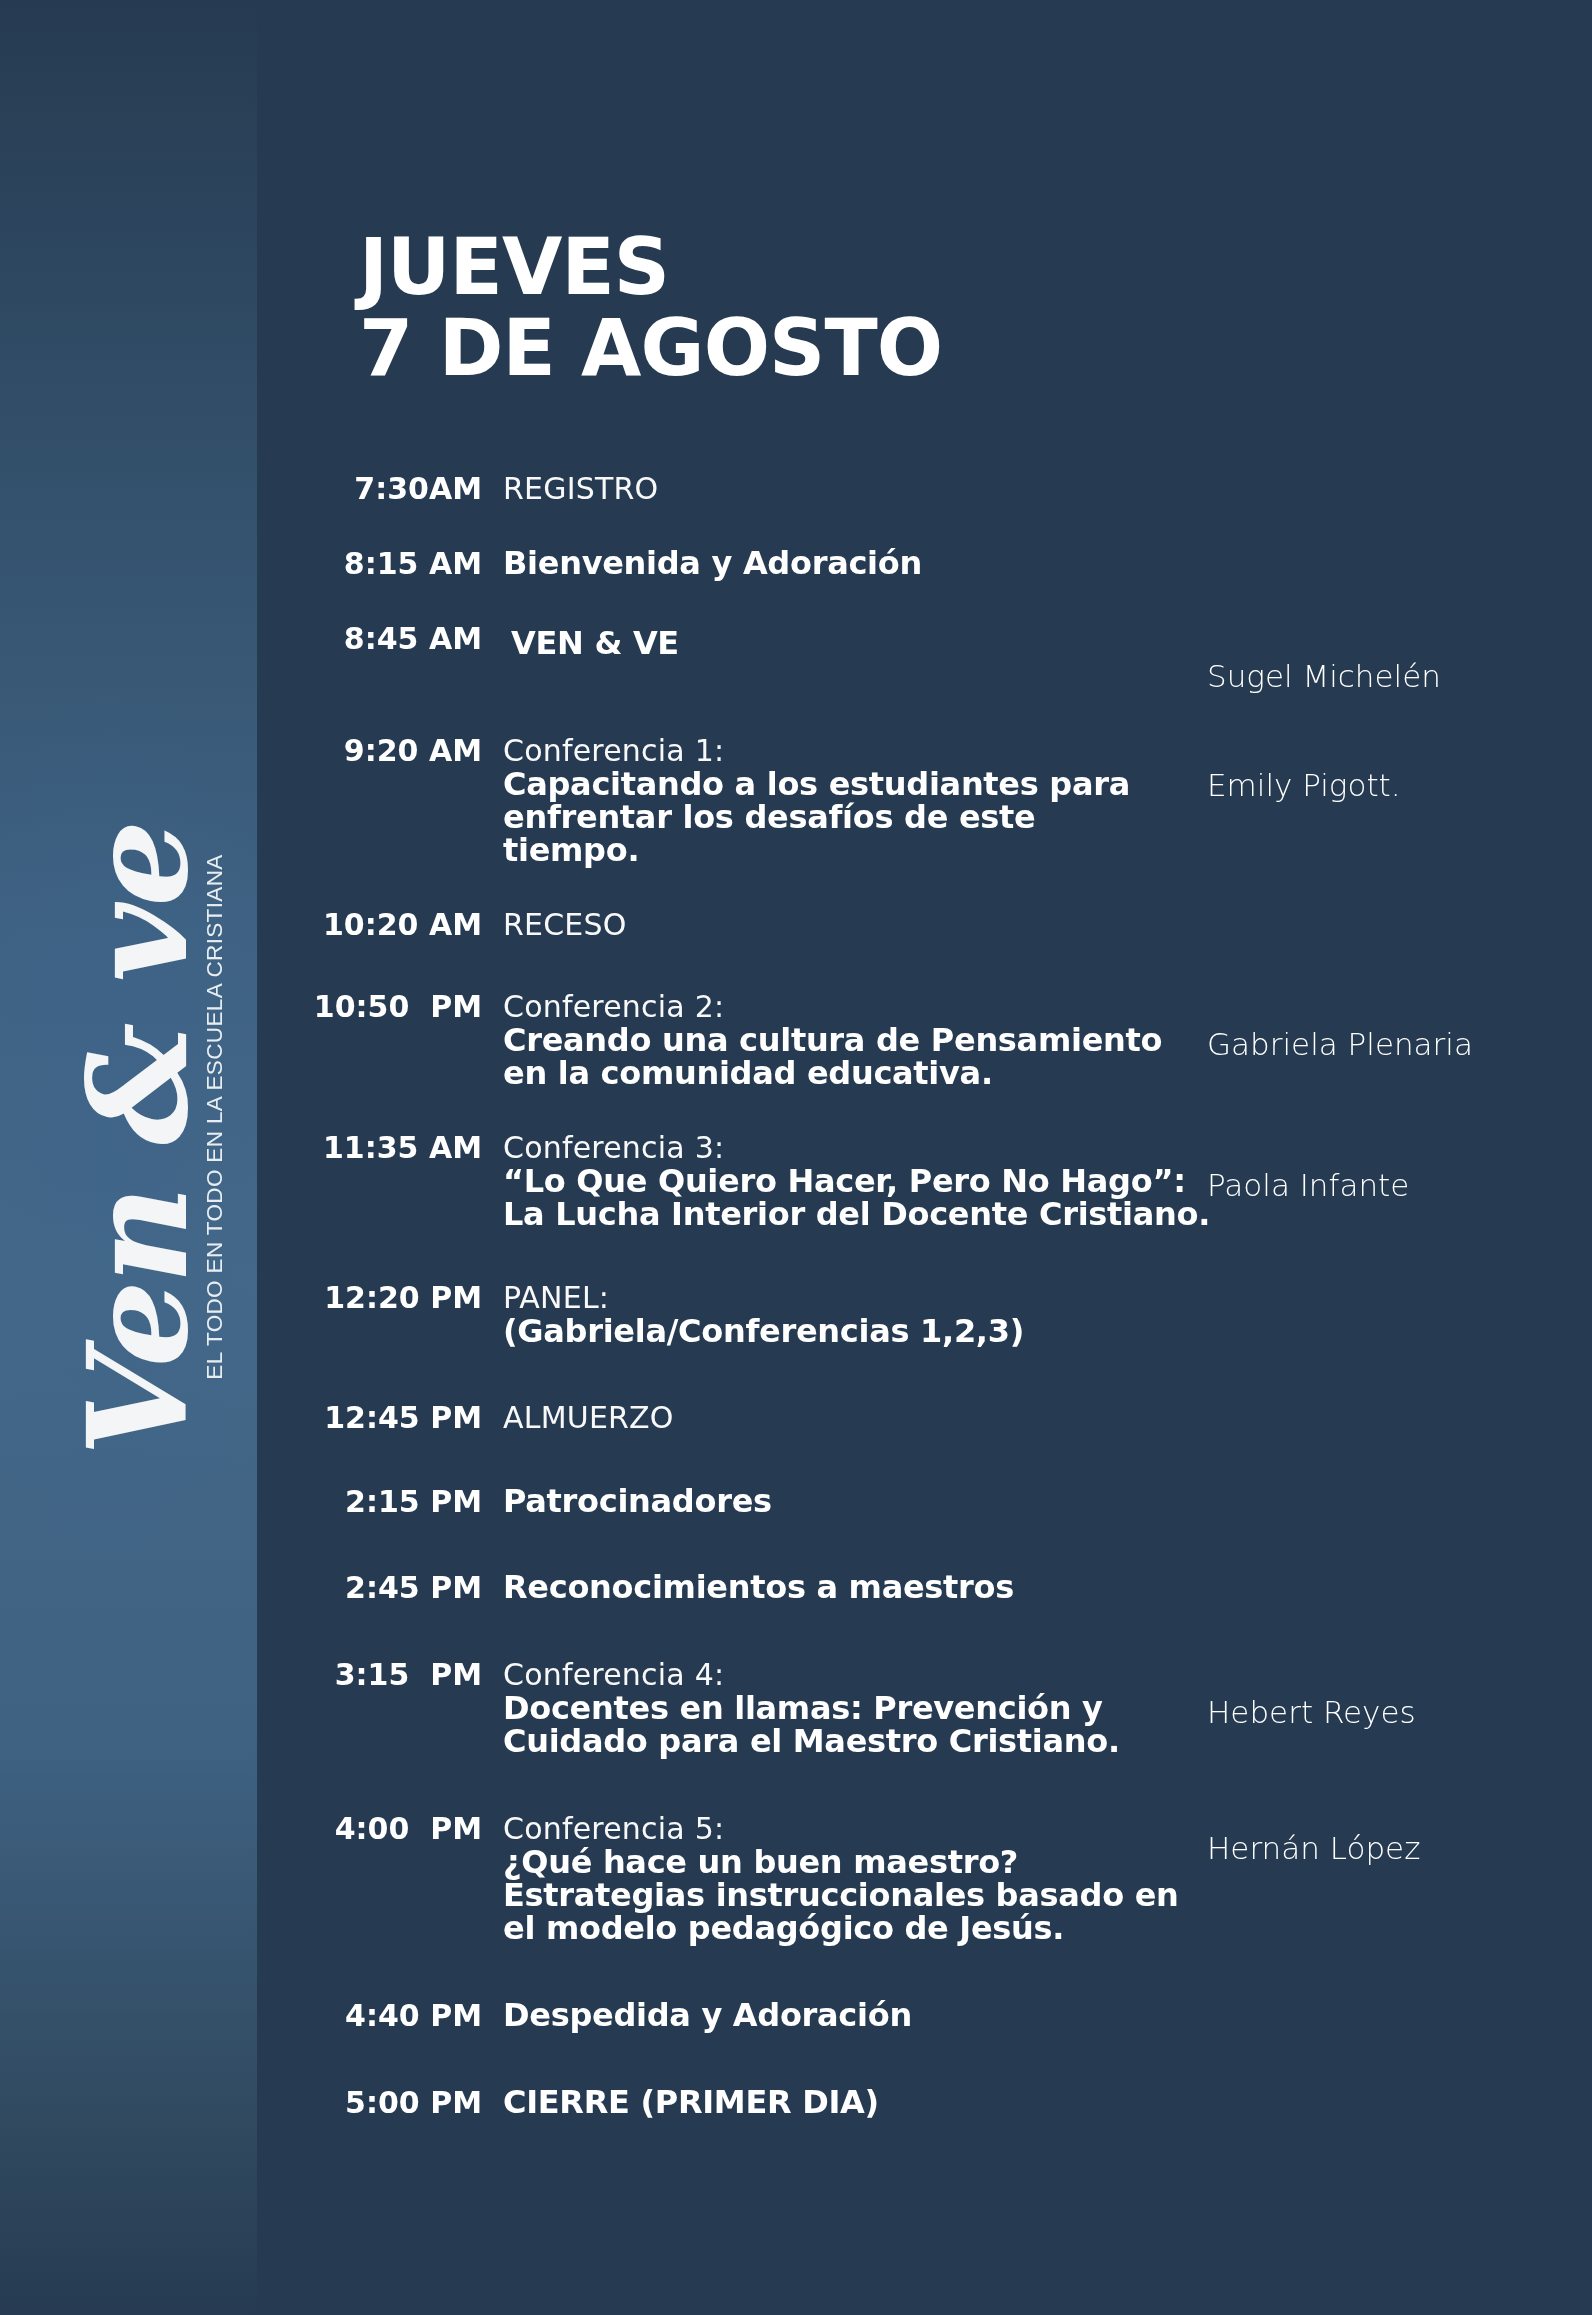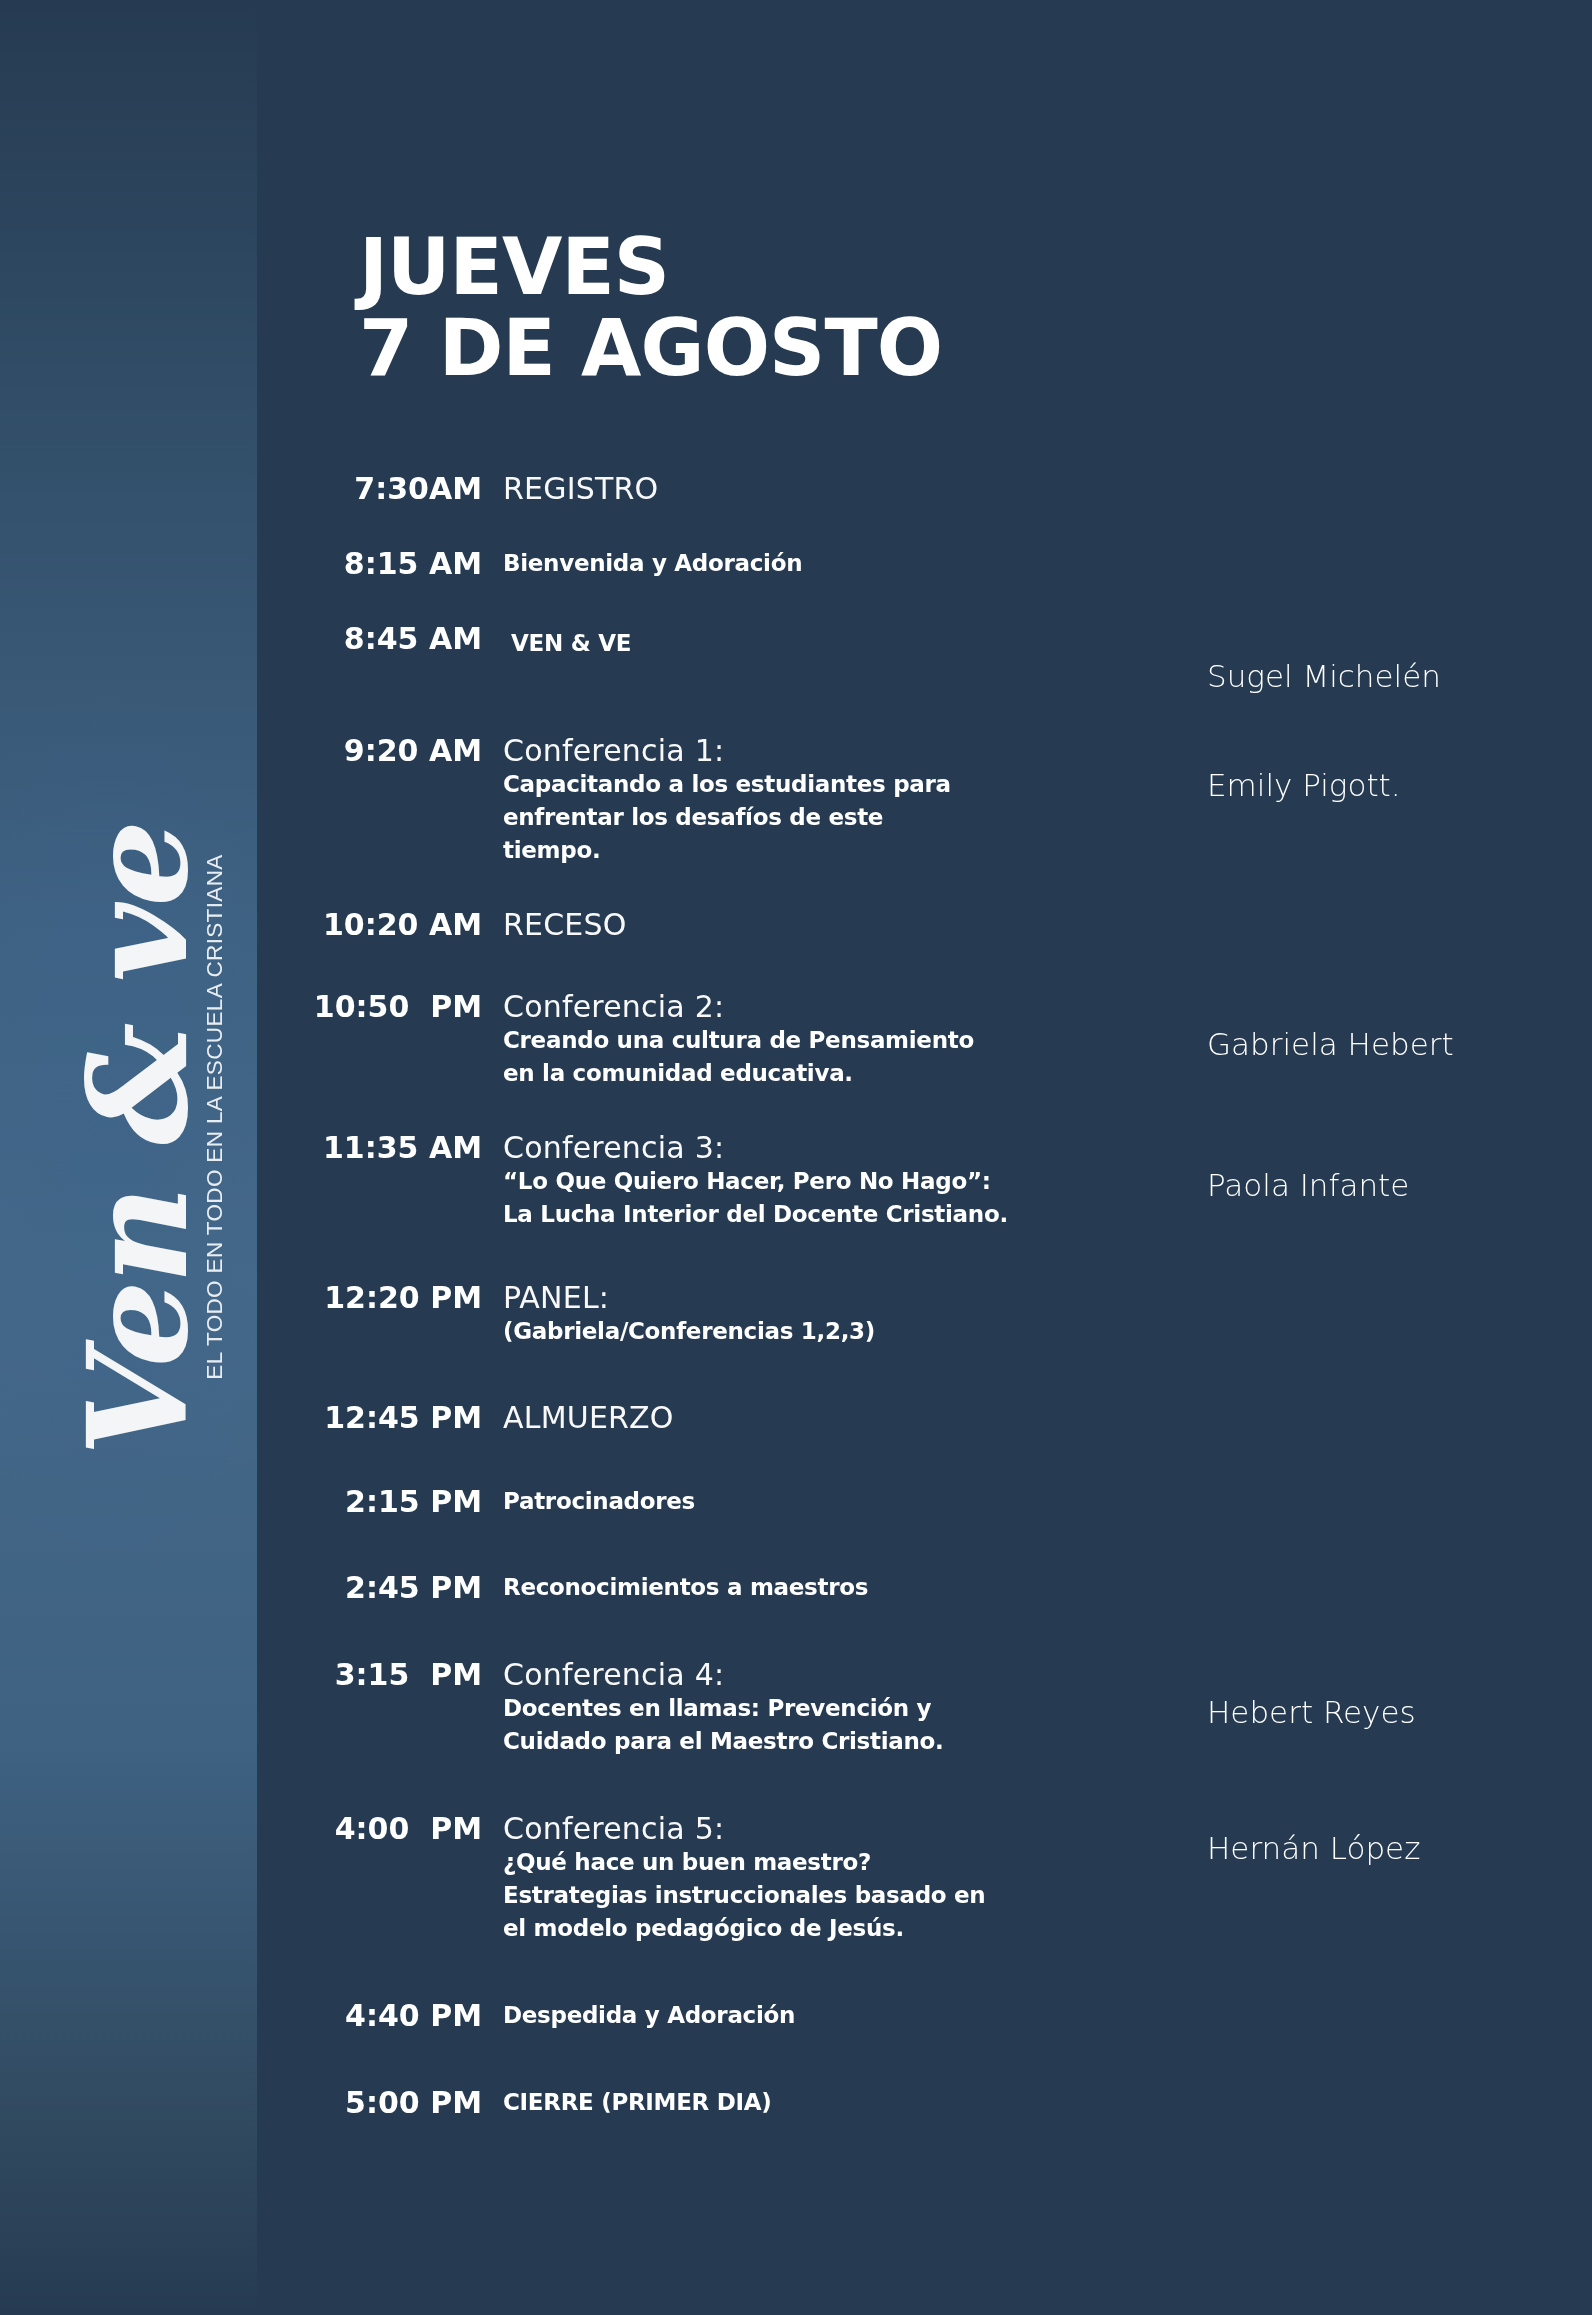--- a/index.html
+++ b/index.html
@@ -52,21 +52,21 @@
   .time {
     position: absolute; right: calc(1335px - 225px); top: 0;
     font-family: "DejaVu Sans", sans-serif; font-weight: bold;
     font-size: 30px; line-height: 34px; white-space: pre; text-align: right;
   }
   .content {
     position: absolute; left: 246px; top: 0; width: 688px;
     font-size: 30px; line-height: 33px;
   }
   .label-light { font-family: "DejaVu Sans", sans-serif; font-weight: 400; font-size: 30px; line-height: 34px; letter-spacing: 0.2px; opacity: 0.97; }
-  .label-bold { font-family: "DejaVu Sans", sans-serif; font-weight: bold; font-size: 23px; line-height: 33px; letter-spacing: -0.3px; }
+  .label-bold { font-family: "DejaVu Sans", sans-serif; font-weight: bold; font-size: 32px; line-height: 33px; letter-spacing: -0.3px; }
   .speaker {
     position: absolute; left: 950px;
     font-family: "DejaVu Sans", sans-serif; font-weight: 200;
     font-size: 31px; line-height: 36px; white-space: nowrap;
   }
   .indent { padding-left: 8.1px; }
 </style>
 </head>
 <body>
 
@@ -122,21 +122,21 @@
       </div>
   </div>
 
   <div class="row" style="top:990px">
     <div class="time">10:50  PM</div>
     <div class="content">
       <div class="label-light">Conferencia 2:</div>
       <div class="label-bold">Creando una cultura de Pensamiento</div>
       <div class="label-bold">en la comunidad educativa.</div>
     </div>
-    <div class="speaker" style="top:36px">Gabriela Hebert</div>
+    <div class="speaker" style="top:36px">Gabriela Plenaria</div>
   </div>
 
   <div class="row" style="top:1131px">
     <div class="time">11:35 AM</div>
     <div class="content">
       <div class="label-light">Conferencia 3:</div>
       <div class="label-bold" style="white-space:nowrap">“Lo Que Quiero Hacer, Pero No Hago”:</div>
       <div class="label-bold" style="white-space:nowrap">La Lucha Interior del Docente Cristiano.</div>
     </div>
     <div class="speaker" style="top:36px">Paola Infante</div>

